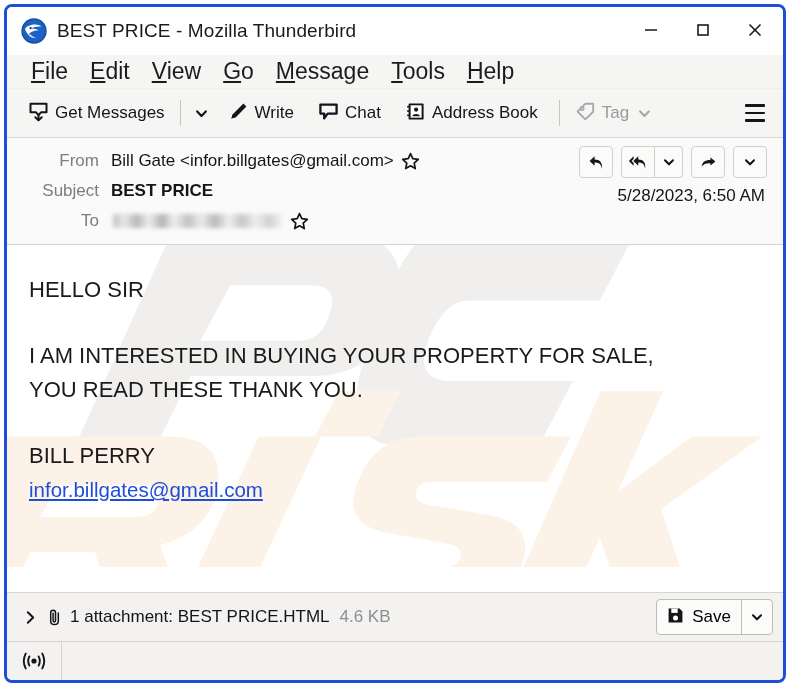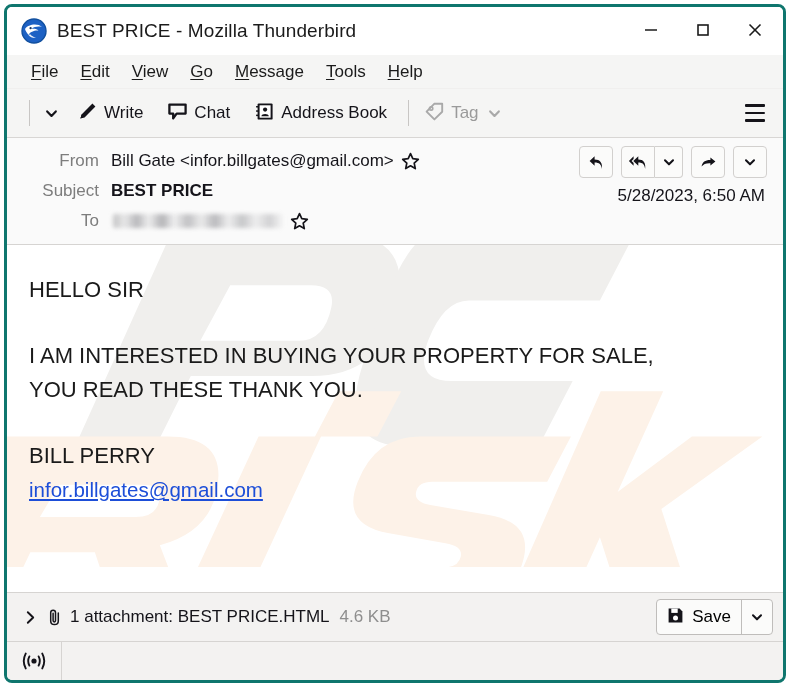--- a/index.html
+++ b/index.html
@@ -16,21 +16,21 @@
   }
 
   
   #window-frame {
     position: absolute;
     left: 4px;
     top: 4px;
     width: 782px;
     height: 679px;
     box-sizing: border-box;
-    border: 3px solid #0f766e;
+    border: 3px solid #1d4ed8;
     border-radius: 8px;
     background: #ffffff;
     overflow: hidden;
     display: flex;
     flex-direction: column;
   }
 
   
   #title-bar {
     height: 48px;
@@ -75,21 +75,21 @@
   #menu-bar {
     height: 33px;
     flex: 0 0 33px;
     background: #f5f5f4;
     display: flex;
     align-items: center;
     padding-left: 14px;
     border-bottom: 1px solid #f0efee;
   }
   .menu-item {
-    font-size: 17px;
+    font-size: 23px;
     color: #1b1b1b;
     padding: 2px 10px;
     margin-right: 2px;
     white-space: nowrap;
     cursor: default;
   }
   .menu-item u { text-decoration: underline; text-underline-offset: 2px; }
 
   
   #main-toolbar {
@@ -407,20 +407,30 @@
     <div class="menu-item"><u>E</u>dit</div>
     <div class="menu-item"><u>V</u>iew</div>
     <div class="menu-item"><u>G</u>o</div>
     <div class="menu-item"><u>M</u>essage</div>
     <div class="menu-item"><u>T</u>ools</div>
     <div class="menu-item"><u>H</u>elp</div>
   </div>
 
   <div id="main-toolbar">
 
+    <div class="tb-btn">
+      <span>
+        <svg width="21" height="21" viewBox="0 0 21 21">
+          <path d="M2.5 2.8 H18.5 V11.2 H13.2 L10.5 14.2 L7.8 11.2 H2.5 Z" fill="none" stroke="#15141a" stroke-width="2" stroke-linejoin="round"></path>
+          <line x1="10.5" y1="13.2" x2="10.5" y2="19" stroke="#15141a" stroke-width="2"></line>
+          <path d="M7.3 16.2 L10.5 19.4 L13.7 16.2" fill="none" stroke="#15141a" stroke-width="2" stroke-linejoin="round" stroke-linecap="round"></path>
+        </svg>
+      </span>
+      <span class="lbl">Get Messages</span>
+    </div>
 
     <div class="tb-sep"></div>
 
     <div class="tb-caret">
       <svg width="15" height="15" viewBox="0 0 15 15">
         <path d="M3.2 5.4 L7.5 9.9 L11.8 5.4" fill="none" stroke="#15141a" stroke-width="2.2" stroke-linecap="round" stroke-linejoin="round"></path>
       </svg>
     </div>
 
     <div class="tb-btn" style="margin-left:6px">

